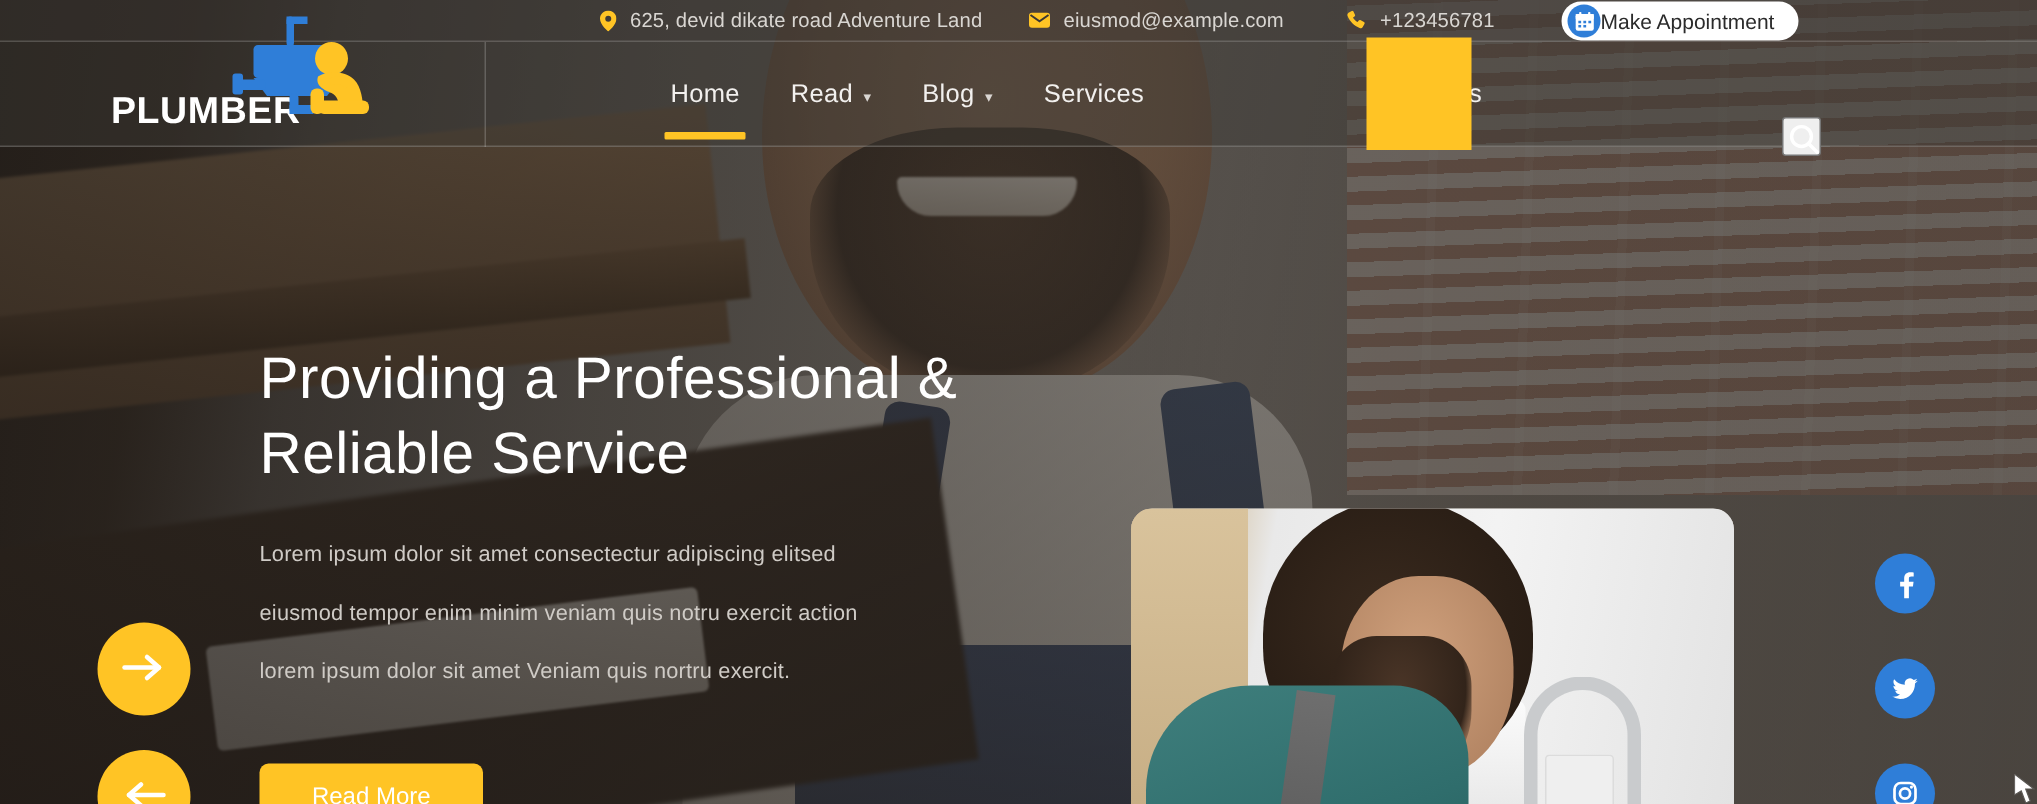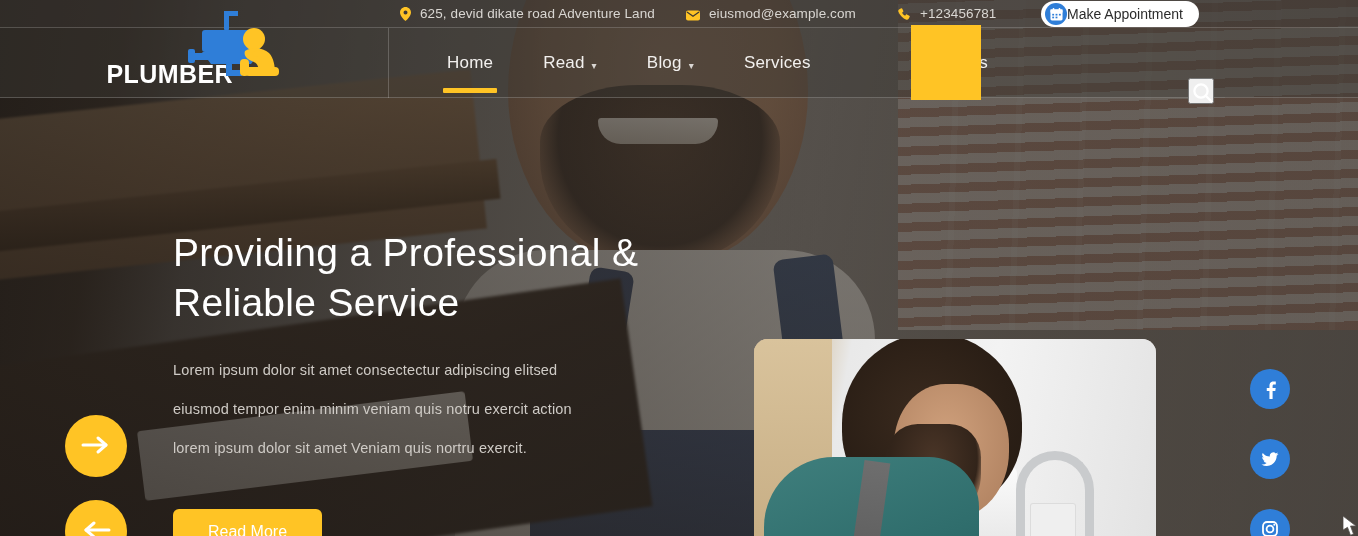--- a/index.html
+++ b/index.html
@@ -87,21 +87,21 @@
     background: linear-gradient(90deg, rgba(35,30,26,.80) 0%, rgba(45,40,35,.70) 35%, rgba(50,45,40,.62) 60%, rgba(55,50,45,.66) 100%);
   }
 
   
   .topbar {
     position: absolute; left: 0; top: 0; width: 1358px; height: 28px;
     background: rgba(58,55,51,0.55);
     border-bottom: 1px solid rgba(255,255,255,0.18);
     display: flex; align-items: center;
   }
-  .topinfo { display: flex; align-items: flex-end; gap: 9px; color: #d9d6d2; font-size: 13.5px; letter-spacing: .1px; }
+  .topinfo { display: flex; align-items: center; gap: 9px; color: #d9d6d2; font-size: 13.5px; letter-spacing: .1px; }
   .topinfo .ic { color: #ffc425; display: inline-flex; align-items: center; }
   .ti-addr { position: absolute; left: 400px; }
   .ti-mail { position: absolute; left: 686px; }
   .ti-phone { position: absolute; left: 898px; }
 
   .appt-btn {
     position: absolute; left: 1041px; top: 1px;
     height: 26px; padding: 0 16px 0 4px;
     background: #ffffff; border-radius: 14px;
     display: flex; align-items: center; 
@@ -113,35 +113,35 @@
     background: #2f7ed8; display: inline-flex; align-items: center; justify-content: center;
   }
 
   
   .header {
     position: absolute; left: 0; top: 28px; width: 1358px; height: 70px;
     background: rgba(60,57,53,0.42);
     border-bottom: 1px solid rgba(255,255,255,0.20);
   }
   .logo-box {
-    position: absolute; left: 0; top: 0; width: 389px; height: 70px;
+    position: absolute; left: 0; top: 0; width: 324px; height: 70px;
     border-right: 1px solid rgba(255,255,255,0.20);
     display: flex; align-items: center; justify-content: center;
   }
   .logo-wrap { position: relative; width: 175px; height: 76px; margin-top: -8px; }
   .logo-text {
     position: absolute; left: 0; bottom: 8px;
     color: #fff; font-size: 25px; font-weight: bold; letter-spacing: .4px;
     font-family: "Liberation Sans", sans-serif;
   }
   .logo-art { position: absolute; right: -6px; top: -14px; }
 
   .nav {
     position: absolute; left: 430px; top: 0; height: 70px;
-    display: flex; align-items: flex-end; gap: 16px;
+    display: flex; align-items: flex-end; gap: 0;
   }
   .nav-item {
     position: relative; color: #f2f0ee; font-size: 17px; letter-spacing: .2px;
     padding: 0 17px; height: 70px; display: flex; align-items: center; gap: 7px;
     cursor: pointer; white-space: nowrap;
   }
   .nav-item.active::after {
     content: ""; position: absolute; left: 13px; right: 13px; bottom: 5px;
     height: 5px; background: #ffc425; border-radius: 1px;
   }

